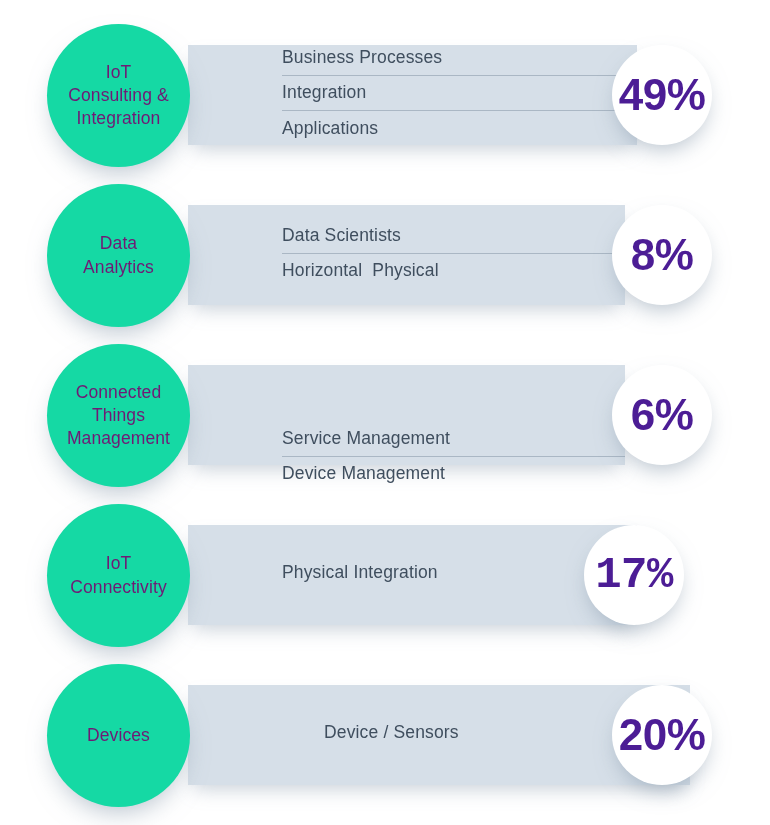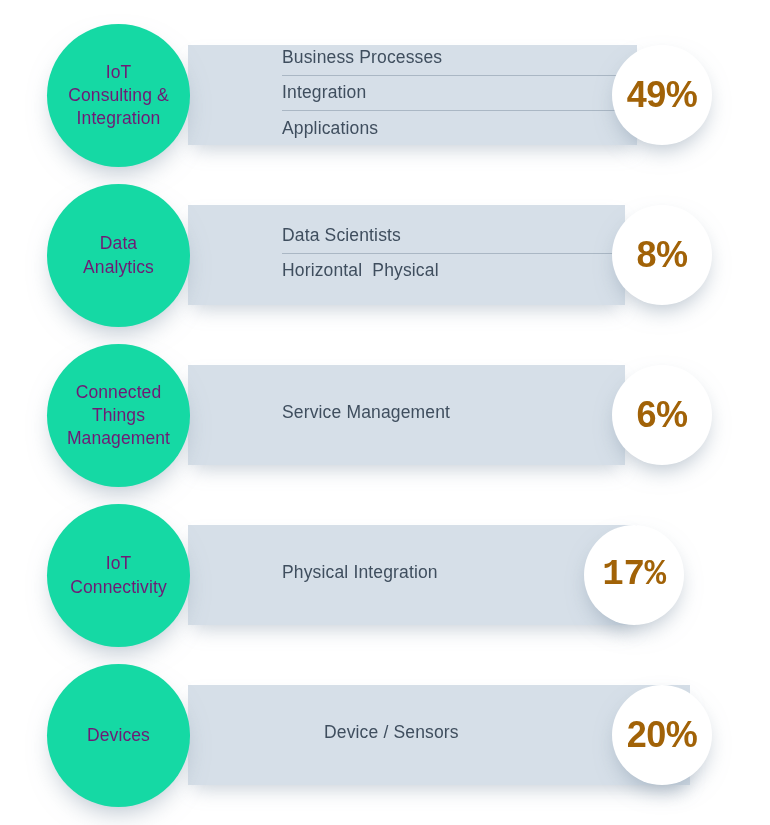--- a/index.html
+++ b/index.html
@@ -93,23 +93,23 @@
     width: 100px;
     height: 100px;
     border-radius: 50%;
     background: #ffffff;
     display: flex;
     align-items: center;
     justify-content: center;
     box-shadow: 0 10px 22px -6px rgba(120,140,160,0.55);
   }
   .pct-label {
-    font-size: 36px;
+    font-size: 44px;
     font-weight: bold;
-    color: #a16207;
+    color: #4c1d95;
     letter-spacing: -0.5px;
     line-height: 1;
   }
 </style>
 </head>
 <body>
 
 <div id="infographic">
 
   <div class="row" style="top:15px;">
@@ -139,22 +139,23 @@
       <div class="cat-label">Data
 Analytics</div>
     </div>
     <div class="pct-circle" style="left:612px;">
       <div class="pct-label">8%</div>
     </div>
   </div>
 
   <div class="row" style="top:335px;">
     <div class="bar" style="width:437px;"></div>
-    <div class="items" style="width:343px;">
+    <div class="items" style="width:343px;margin-top:43px;">
       <div class="item">Service Management</div>
+      <div class="item">Device Management</div>
     </div>
     <div class="cat-circle">
       <div class="cat-label">Connected
 Things
 Management</div>
     </div>
     <div class="pct-circle" style="left:612px;">
       <div class="pct-label">6%</div>
     </div>
   </div>

